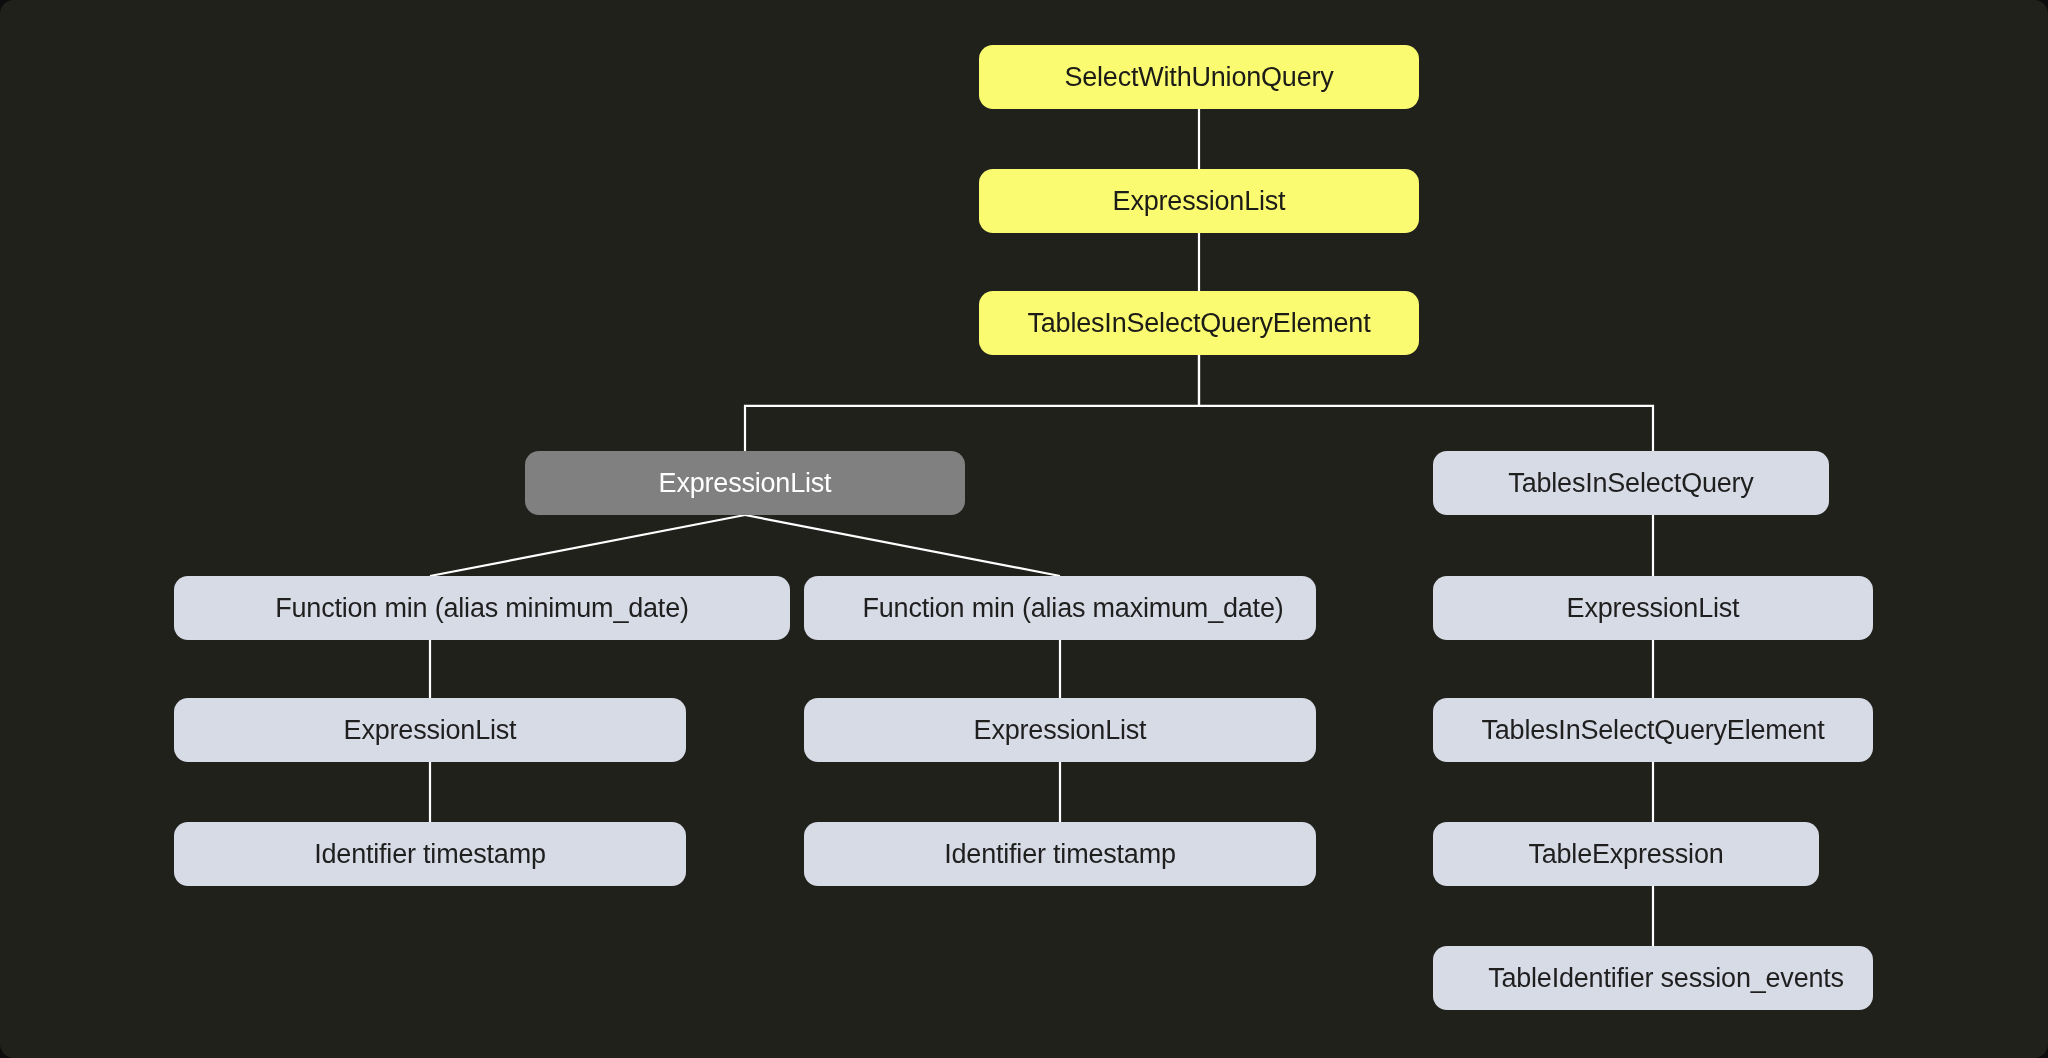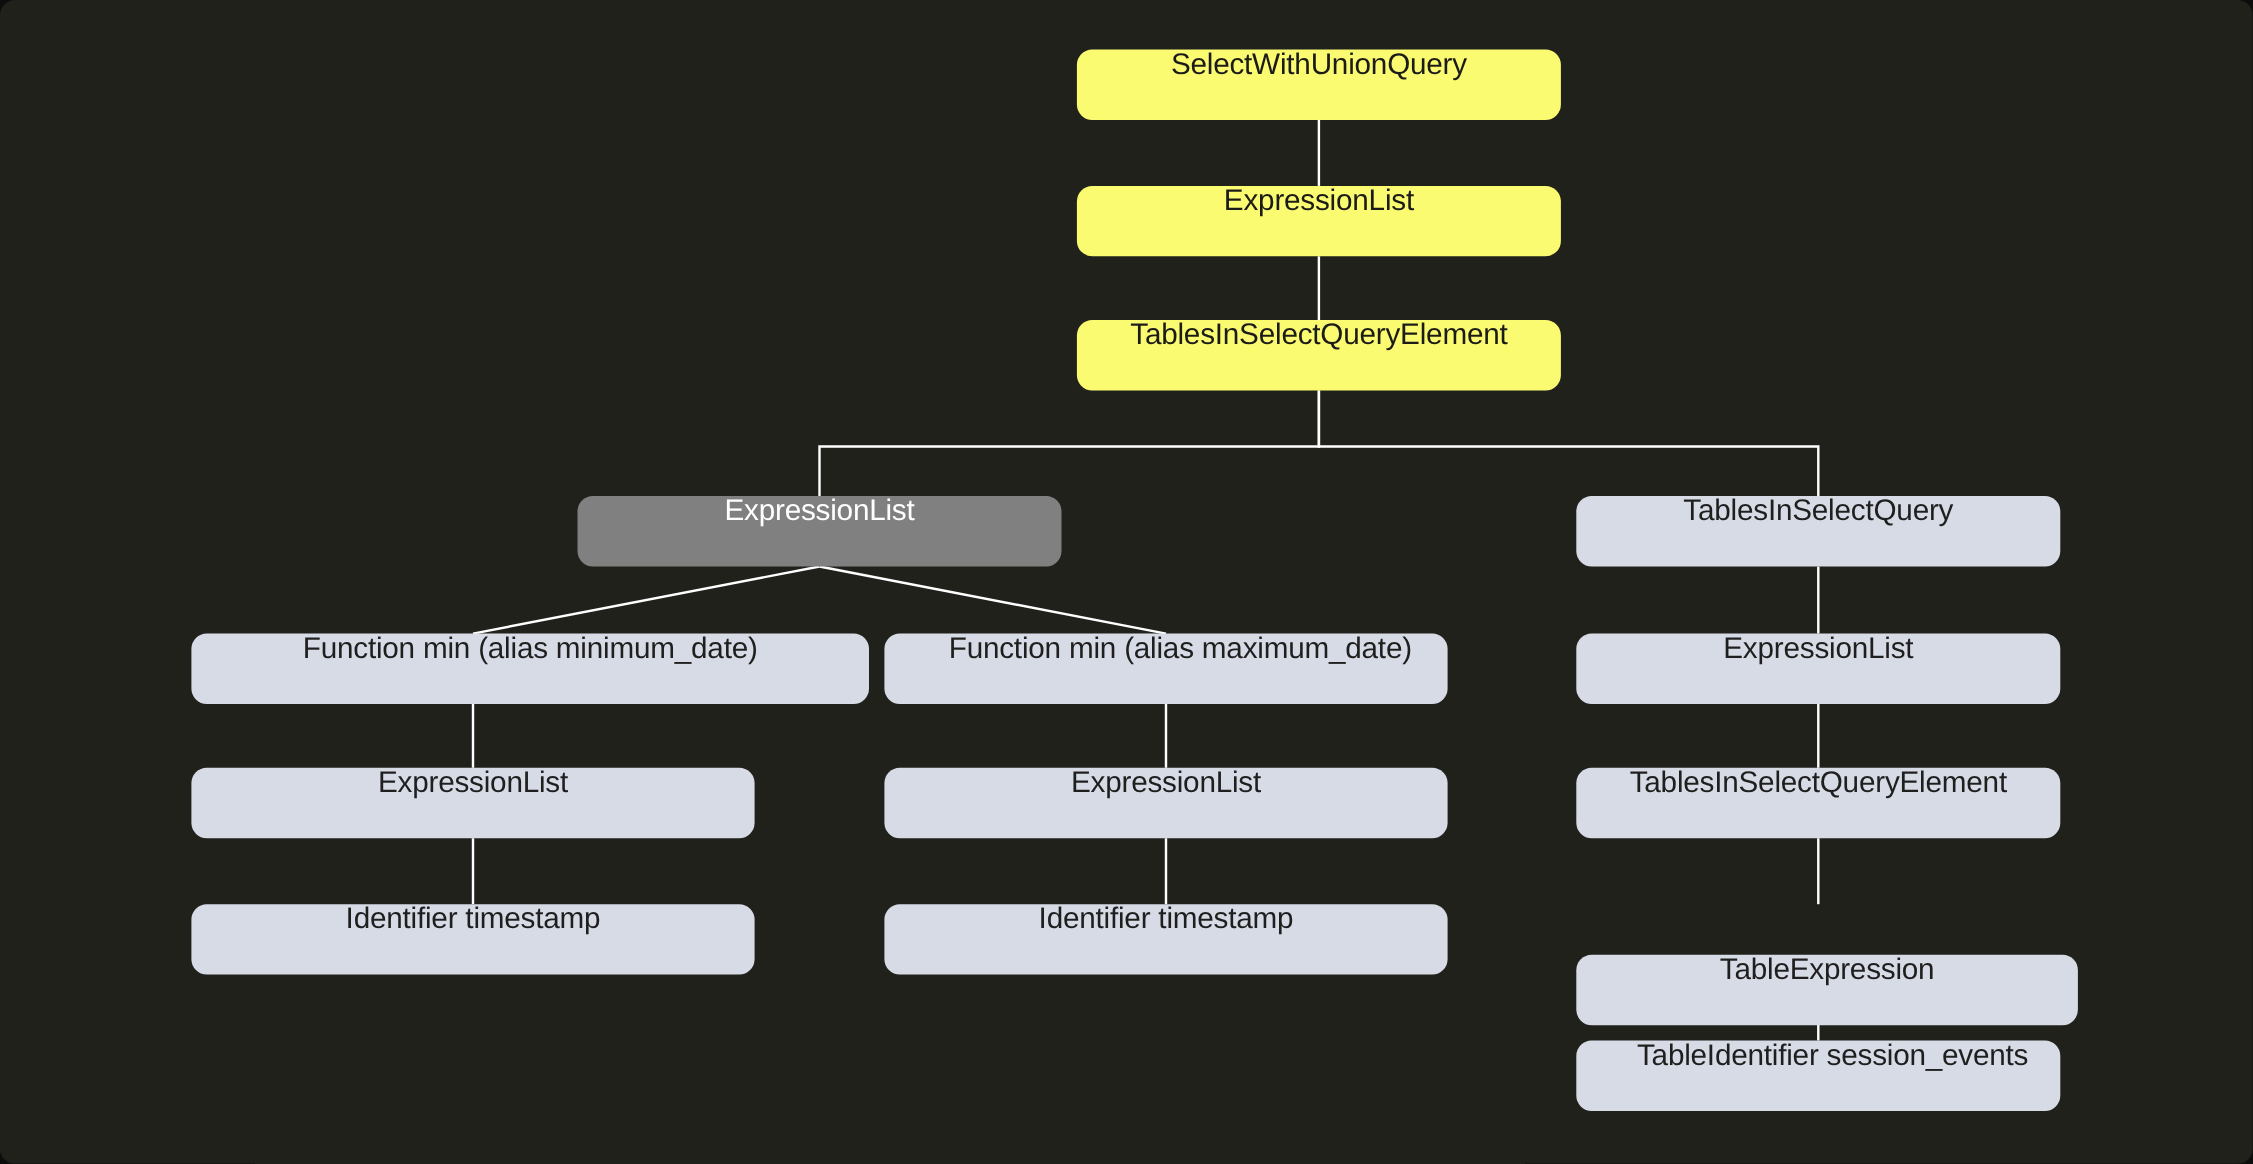--- a/index.html
+++ b/index.html
@@ -24,21 +24,21 @@
     left: 0;
     top: 0;
     width: 2048px;
     height: 1058px;
     pointer-events: none;
   }
   .node {
     position: absolute;
     box-sizing: border-box;
     display: flex;
-    align-items: flex-start;
+    align-items: center;
     justify-content: center;
     border-radius: 14px;
     font-size: 27px;
     letter-spacing: -0.2px;
     white-space: nowrap;
     line-height: 1;
     padding: 0 18px;
   }
   .node-yellow {
     background: #fbfb72;
@@ -97,29 +97,29 @@
       </div>
       <div class="node node-light" style="left: 804px; top: 576px; width: 512px; height: 64px; padding-left: 44px;">
         <span>Function min (alias maximum_date)</span>
       </div>
       <div class="node node-light" style="left: 804px; top: 698px; width: 512px; height: 64px;">
         <span>ExpressionList</span>
       </div>
       <div class="node node-light" style="left: 804px; top: 822px; width: 512px; height: 64px;">
         <span>Identifier timestamp</span>
       </div>
-      <div class="node node-light" style="left: 1433px; top: 451px; width: 440px; height: 64px;">
+      <div class="node node-light" style="left: 1433px; top: 451px; width: 396px; height: 64px;">
         <span>TablesInSelectQuery</span>
       </div>
       <div class="node node-light" style="left: 1433px; top: 576px; width: 440px; height: 64px;">
         <span>ExpressionList</span>
       </div>
       <div class="node node-light" style="left: 1433px; top: 698px; width: 440px; height: 64px;">
         <span>TablesInSelectQueryElement</span>
       </div>
-      <div class="node node-light" style="left: 1433px; top: 868px; width: 456px; height: 64px;">
+      <div class="node node-light" style="left: 1433px; top: 822px; width: 386px; height: 64px;">
         <span>TableExpression</span>
       </div>
       <div class="node node-light" style="left: 1433px; top: 946px; width: 440px; height: 64px; padding-left: 44px;">
         <span>TableIdentifier session_events</span>
       </div>
     </div>
 </div>
 
 </body></html>

